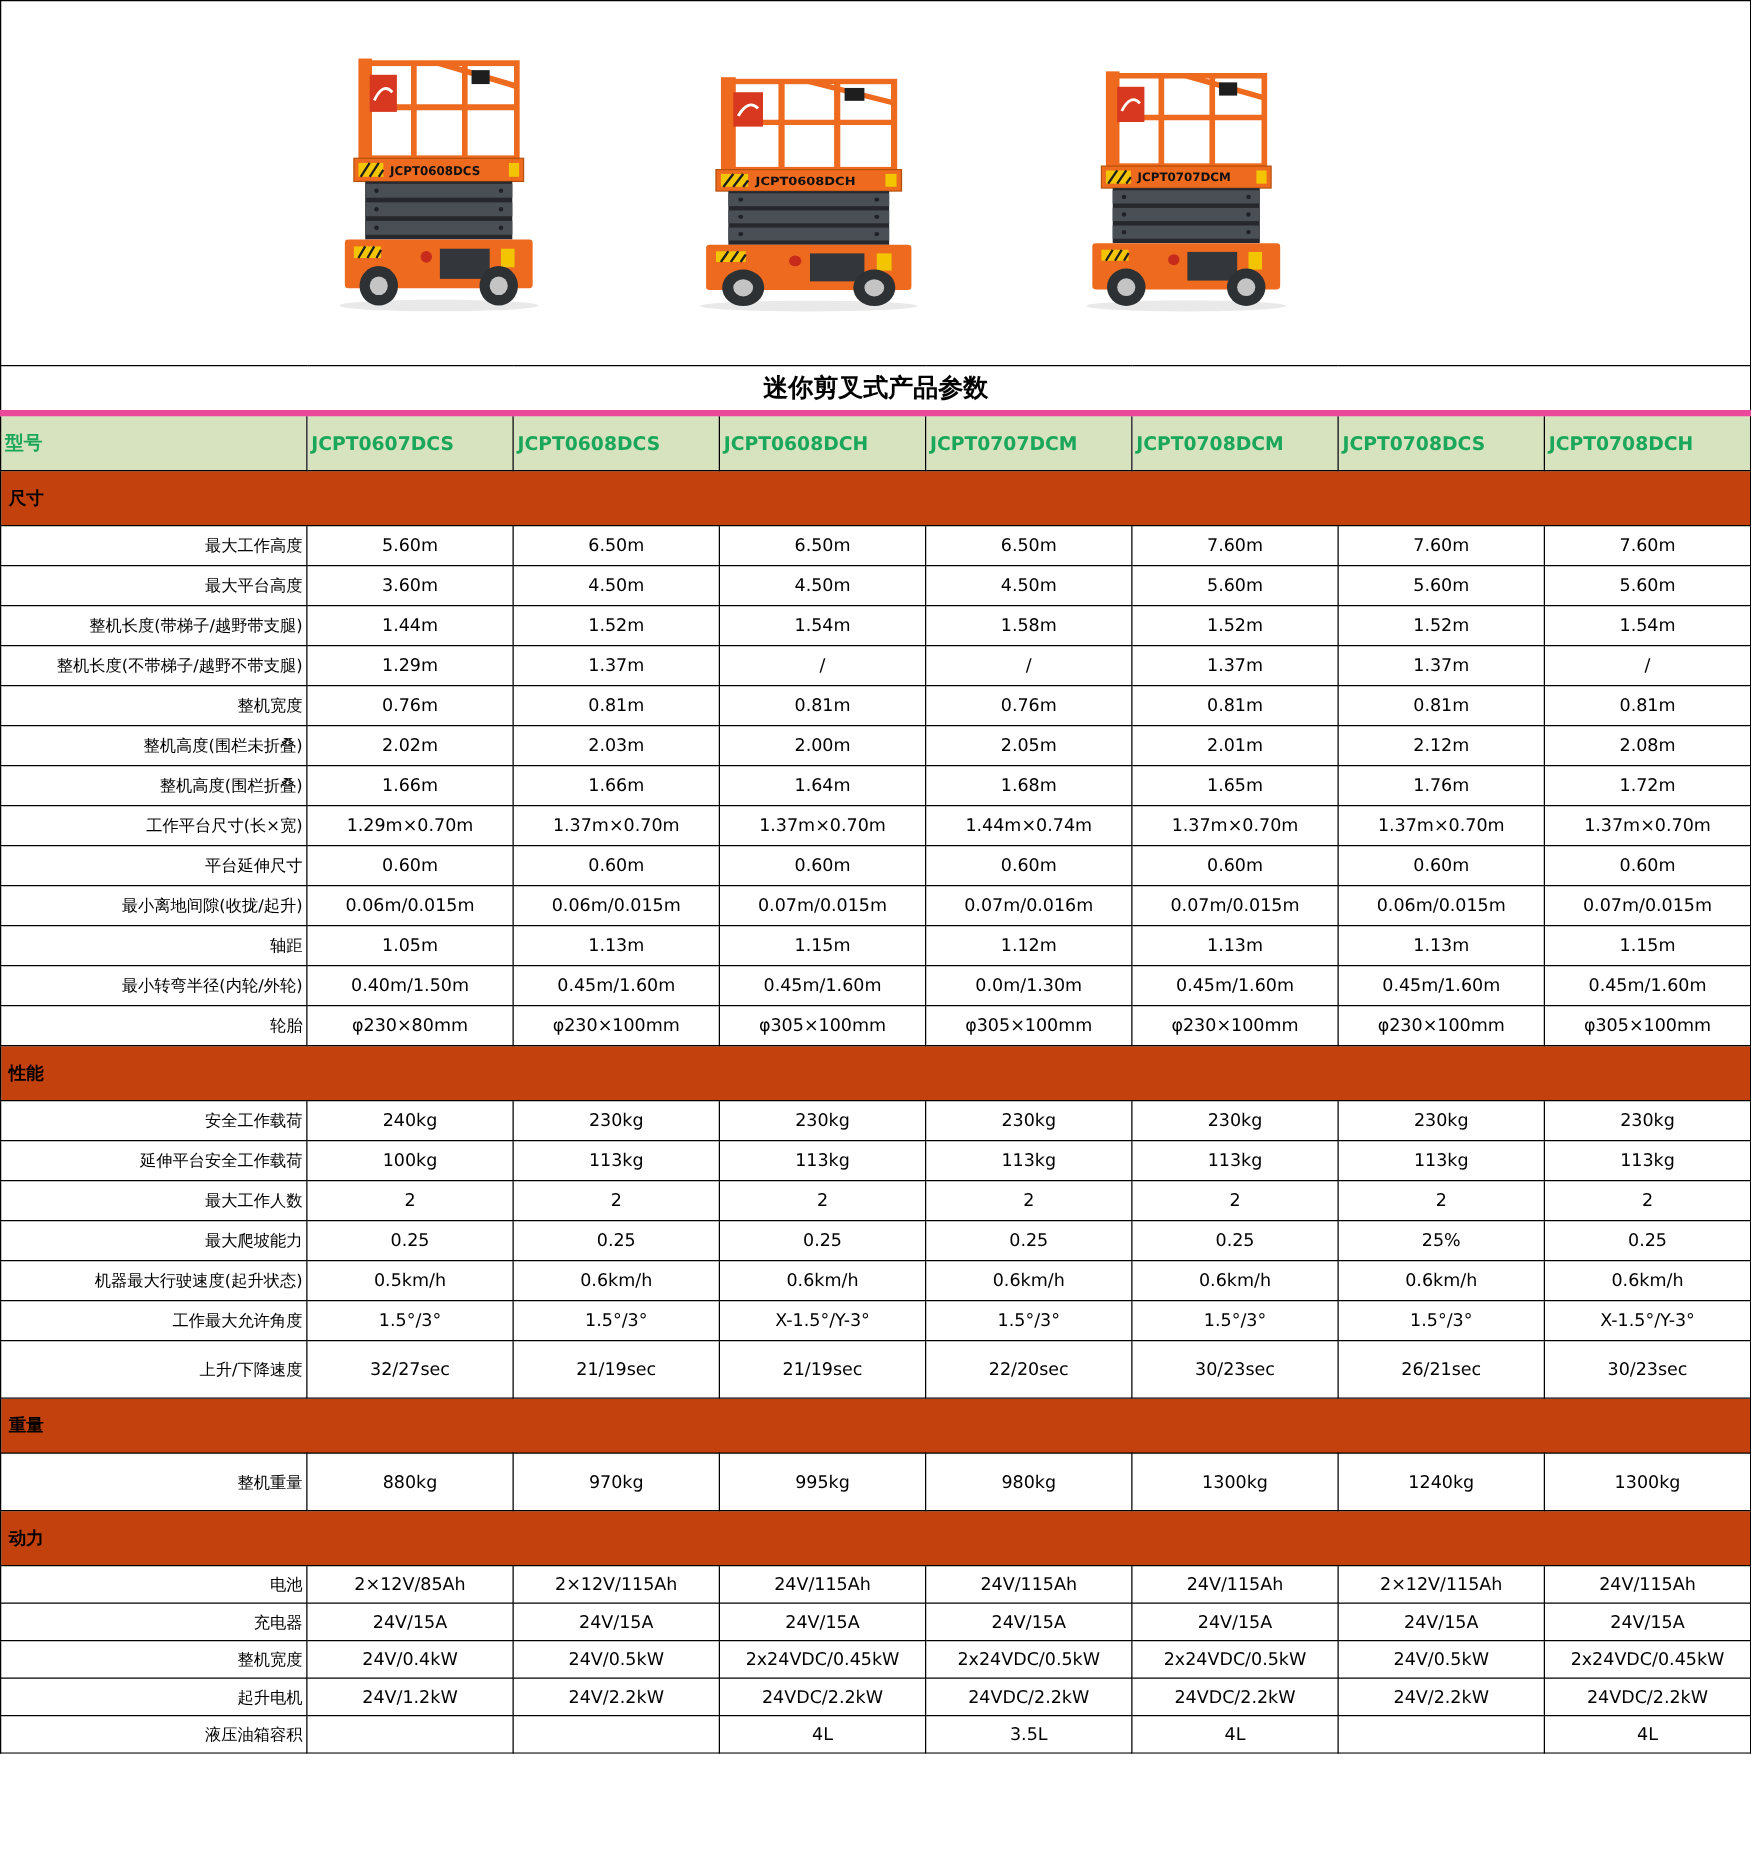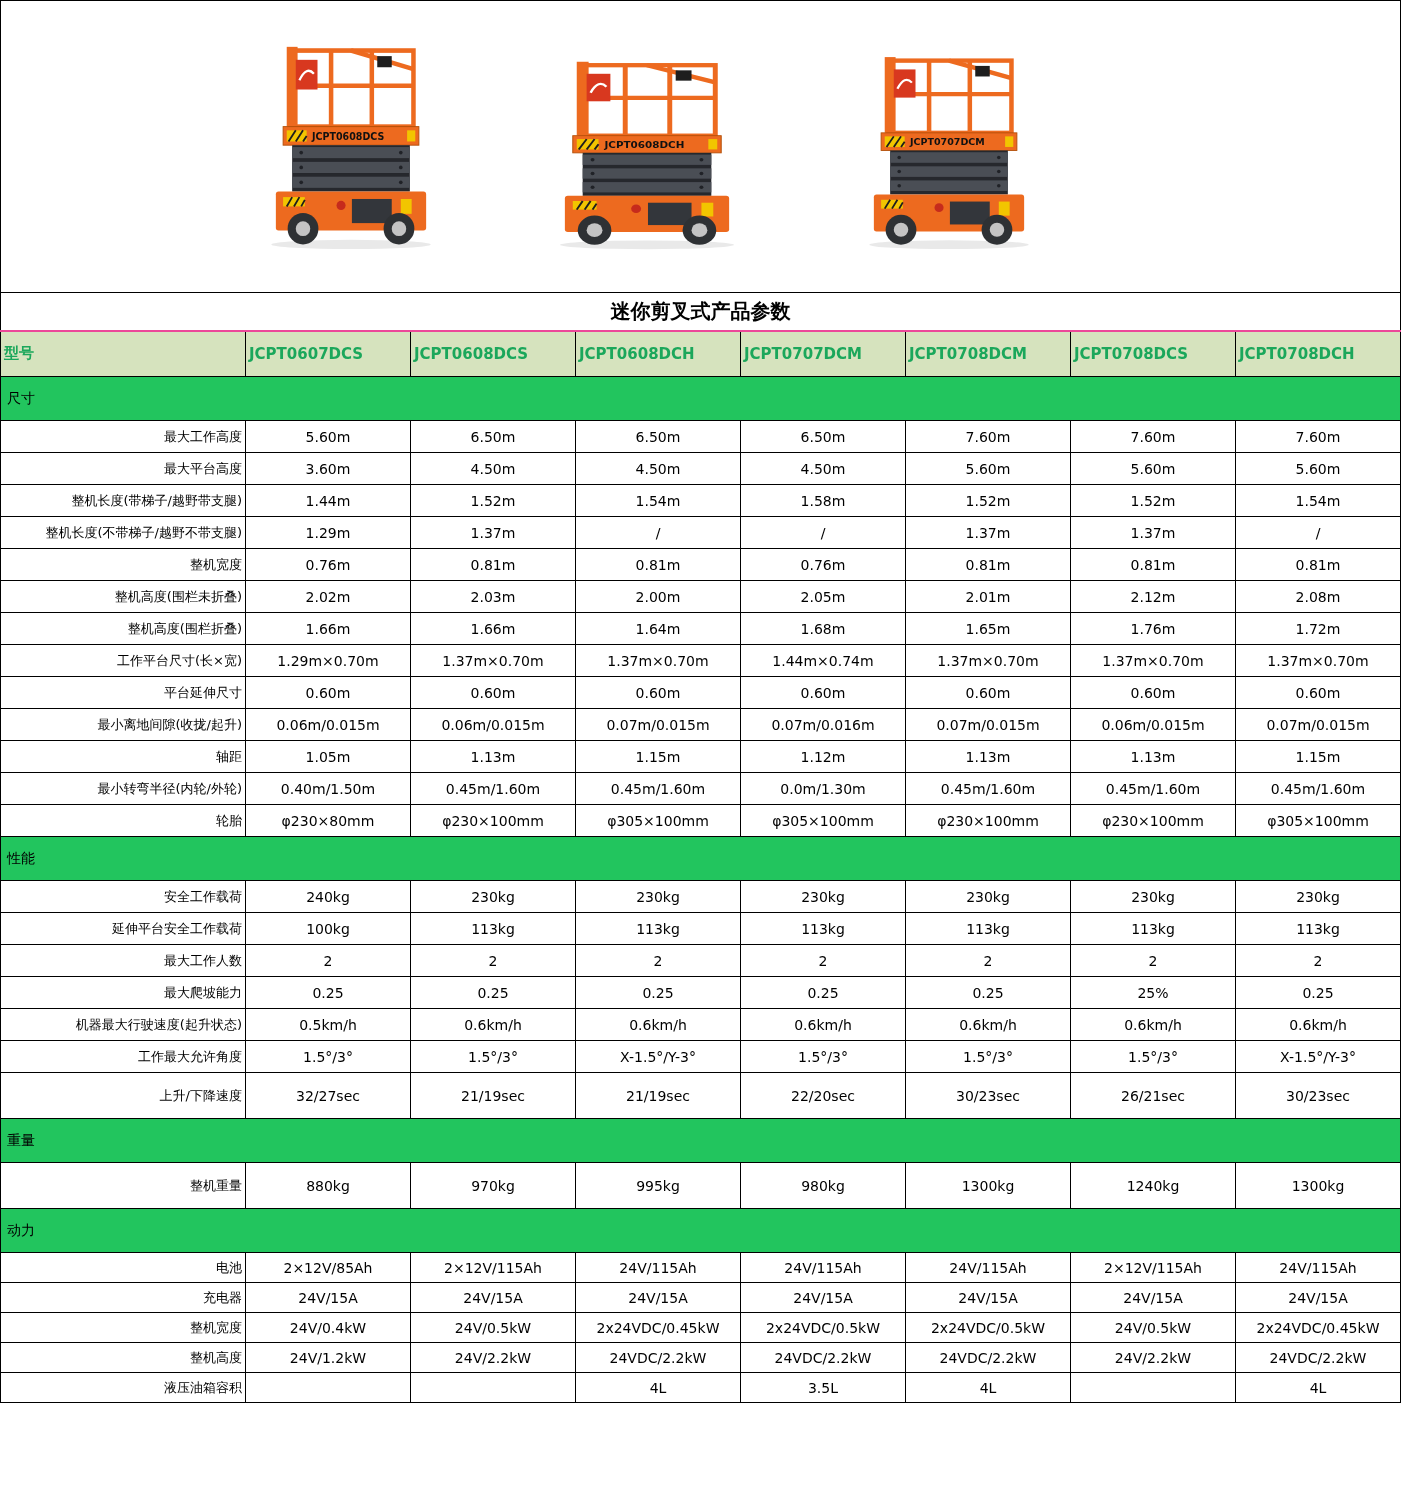--- a/index.html
+++ b/index.html
@@ -14,25 +14,25 @@
   .images-row svg{position:absolute;bottom:42px;}
   .images-row svg:nth-of-type(1){left:264px;width:172px;height:218px;}
   .images-row svg:nth-of-type(2){left:552px;width:188px;height:202px;}
   .images-row svg:nth-of-type(3){left:862px;width:172px;height:207px;}
 
   
   table.spec-table{width:1401px;border-collapse:collapse;table-layout:fixed;background:#fff;}
   table.spec-table td{border:1px solid #000;overflow:hidden;box-sizing:border-box;padding:0 3px;}
   col.c-label{width:245px;}
 
-  tr.title-row td{height:38px;border-bottom:2px solid #ec4899;background:#fff;
+  tr.title-row td{height:38px;border-bottom:5px solid #ec4899;background:#fff;
     font-size:20px;font-weight:bold;text-align:center;color:#000;}
   tr.header-row td{height:46px;background:#D6E3BE;color:#1BA75B;font-weight:bold;
     font-size:15px;}
-  tr.section-row td{height:44px;background:#22c55e;color:#000;font-weight:normal;
+  tr.section-row td{height:44px;background:#c2410c;color:#000;font-weight:bold;
     font-size:14px;text-align:left;padding-left:6px;}
   tr.data-row td{height:32px;font-size:14px;text-align:center;color:#000;background:#fff;}
   tr.data-row.tall td{height:46px;}
   tr.data-row.compact td{height:30px;}
   tr.data-row td.row-label{text-align:right;padding-left:6px;font-size:13px;white-space:nowrap;}
 </style>
 </head>
 <body>
 
 <div class="page">
@@ -460,21 +460,21 @@
           <td class="row-label">整机宽度</td>
           <td>24V/0.4kW</td>
           <td>24V/0.5kW</td>
           <td>2x24VDC/0.45kW</td>
           <td>2x24VDC/0.5kW</td>
           <td>2x24VDC/0.5kW</td>
           <td>24V/0.5kW</td>
           <td>2x24VDC/0.45kW</td>
         </tr>
         <tr class="data-row compact">
-          <td class="row-label">整机高度</td>
+          <td class="row-label">起升电机</td>
           <td>24V/1.2kW</td>
           <td>24V/2.2kW</td>
           <td>24VDC/2.2kW</td>
           <td>24VDC/2.2kW</td>
           <td>24VDC/2.2kW</td>
           <td>24V/2.2kW</td>
           <td>24VDC/2.2kW</td>
         </tr>
         <tr class="data-row compact">
           <td class="row-label">液压油箱容积</td>

